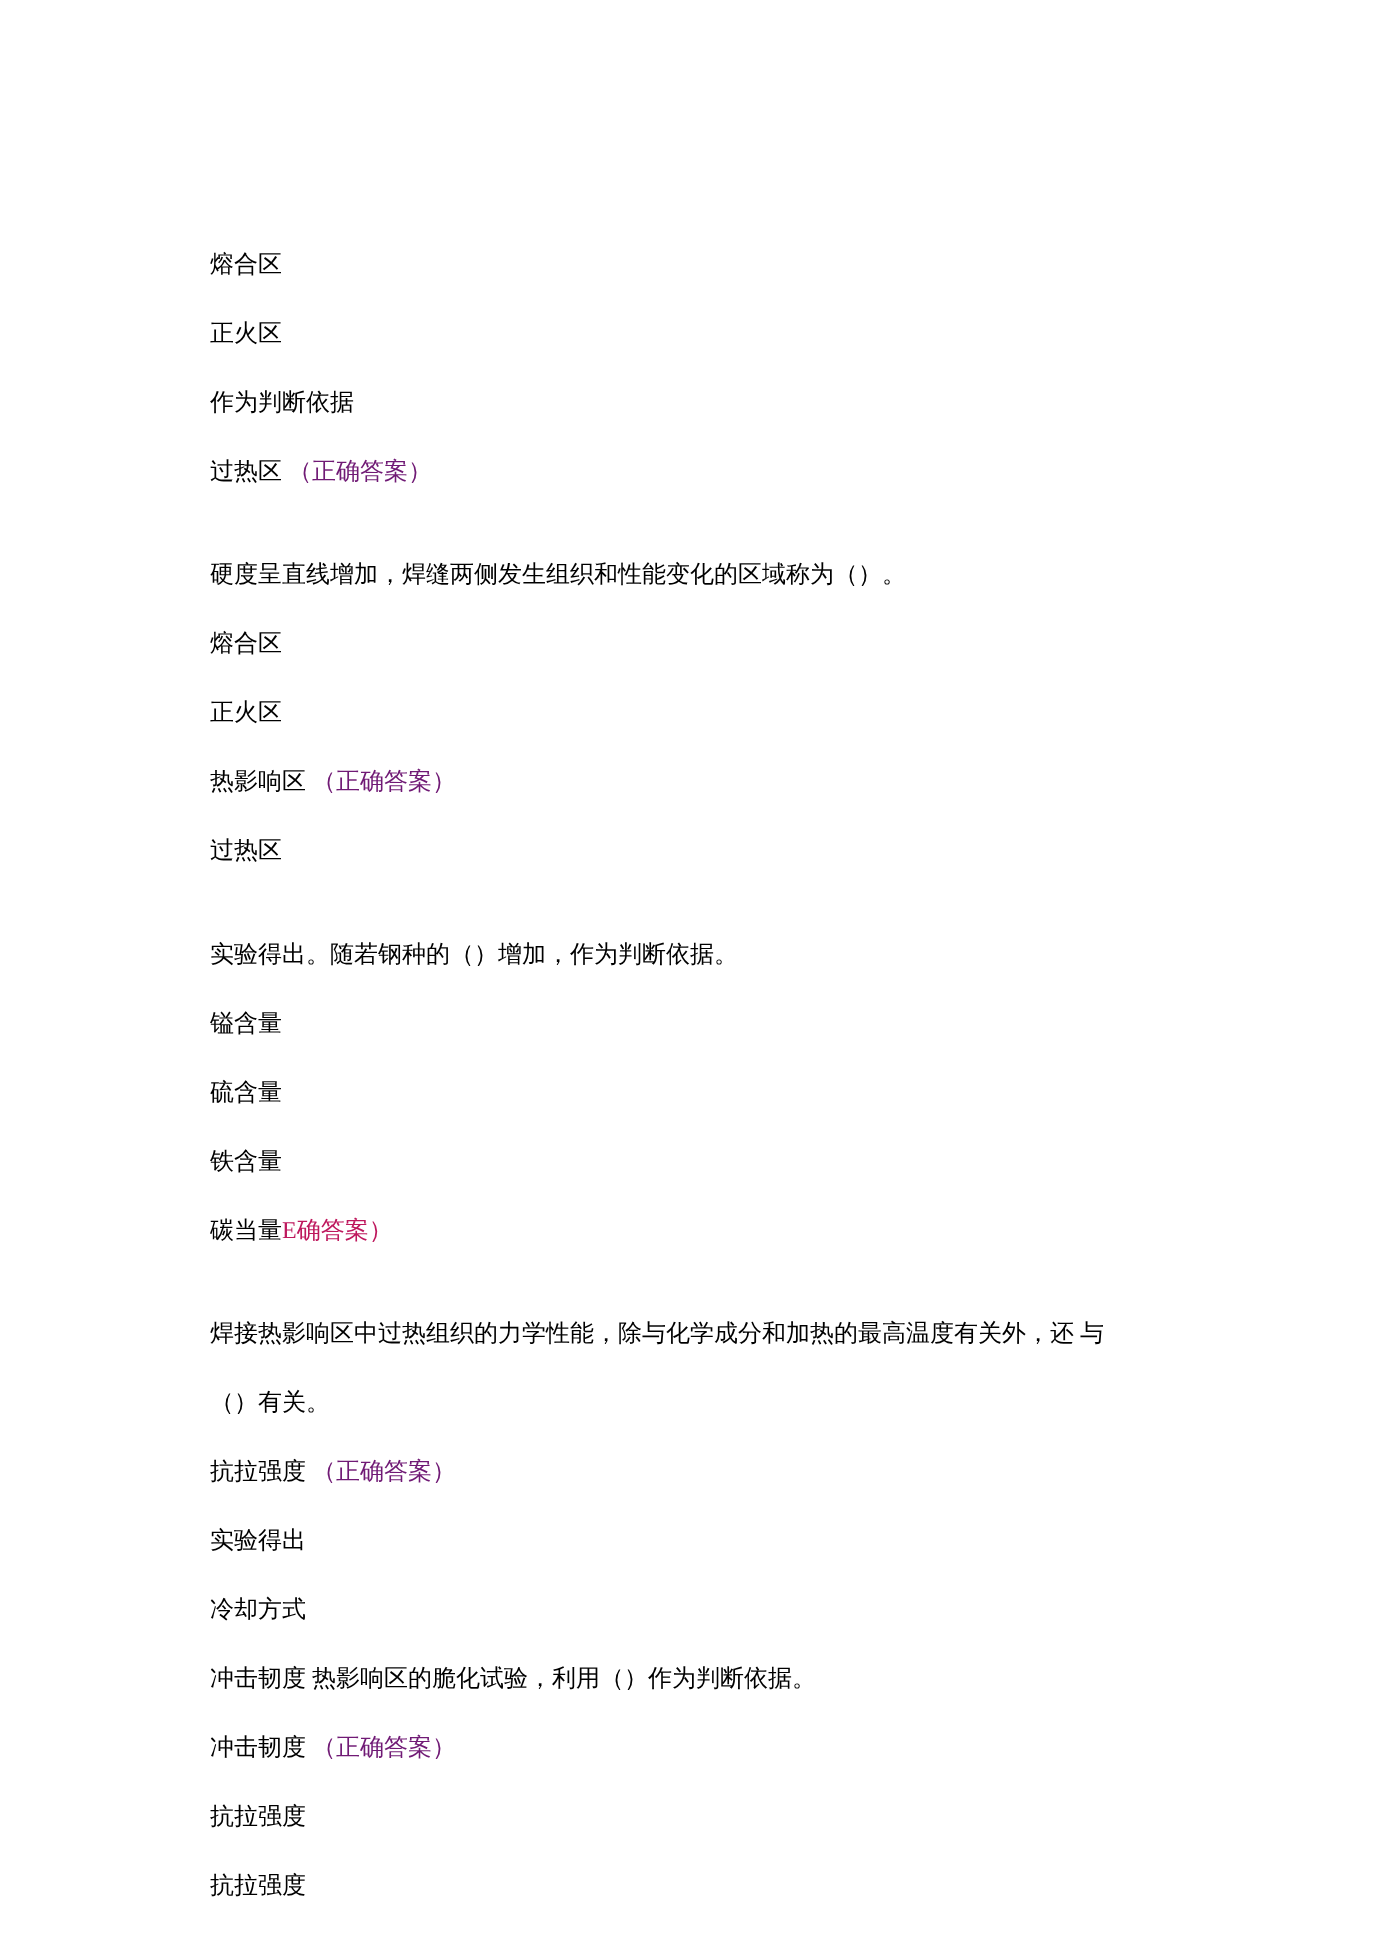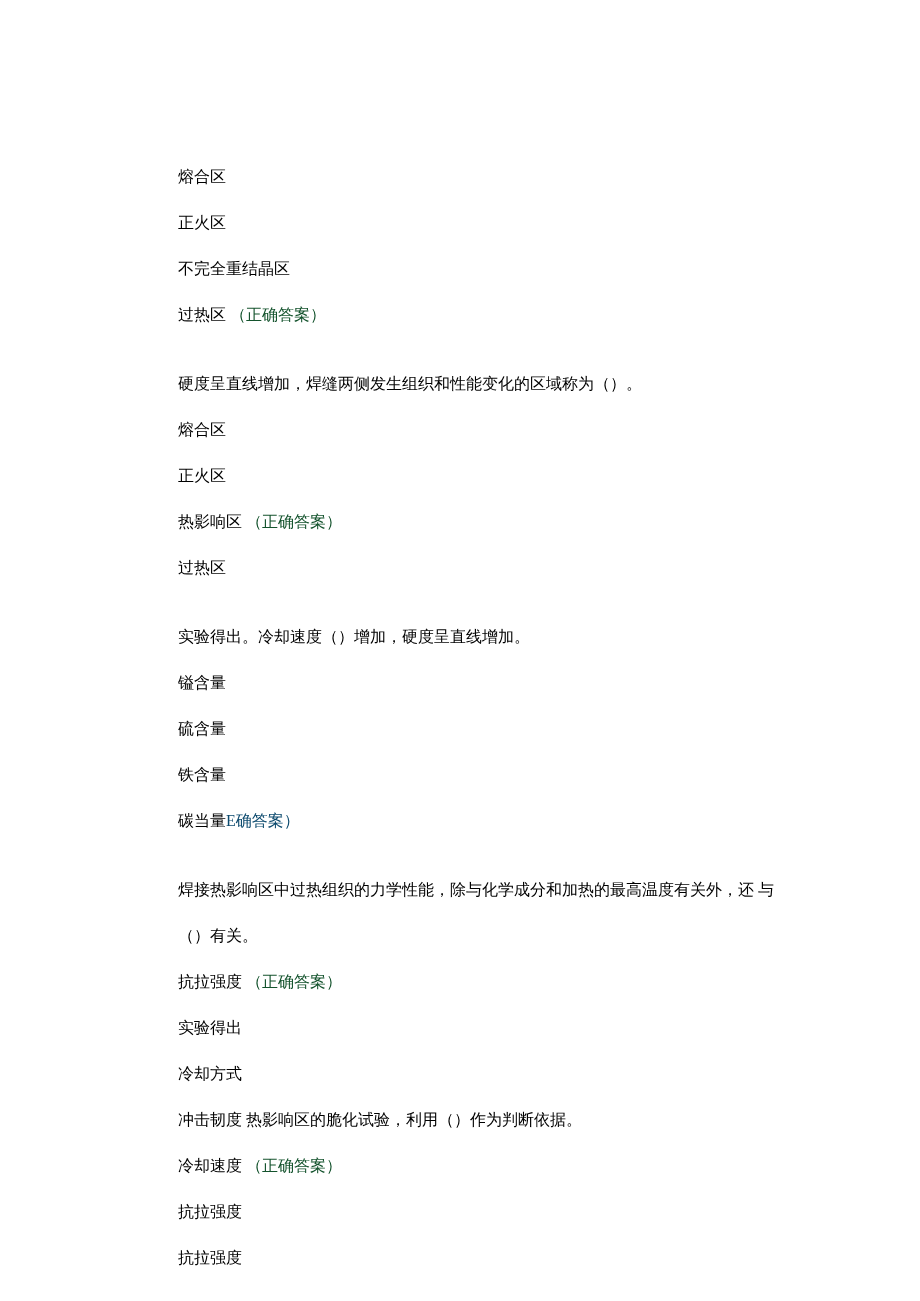--- a/index.html
+++ b/index.html
@@ -11,67 +11,66 @@
       background: #ffffff;
       font-family: "SimSun", "宋体", serif;
       width: 920px;
       padding: 165px 140px 100px 140px;
       font-size: 16px;
       line-height: 1.5;
       color: #000000;
     }
     .line {
       margin-bottom: 22px;
-      margin-left: 38px;
     }
     .question-gap {
       margin-top: 45px;
     }
     .correct {
-      color: #14532d;
+      color: #701a75;
     }
     .mixed {
-      color: #0c4a6e;
+      color: #be185d;
     }
   </style>
 </head>
 <body>
 
 <div class="line">熔合区</div>
 <div class="line">正火区</div>
-<div class="line">不完全重结晶区</div>
+<div class="line">作为判断依据</div>
 <div class="line">
   <span>过热区</span>
   <span class="correct">（正确答案）</span>
 </div>
 
 <div class="line question-gap">硬度呈直线增加，焊缝两侧发生组织和性能变化的区域称为（）。</div>
 <div class="line">熔合区</div>
 <div class="line">正火区</div>
 <div class="line">
   <span>热影响区</span>
   <span class="correct">（正确答案）</span>
 </div>
 <div class="line">过热区</div>
 
-<div class="line question-gap">实验得出。冷却速度（）增加，硬度呈直线增加。</div>
+<div class="line question-gap">实验得出。随若钢种的（）增加，作为判断依据。</div>
 <div class="line">镒含量</div>
 <div class="line">硫含量</div>
 <div class="line">铁含量</div>
 <div class="line">
   <span>碳当量</span><span class="mixed">E确答案）</span>
 </div>
 
 <div class="line question-gap">焊接热影响区中过热组织的力学性能，除与化学成分和加热的最高温度有关外，还 与</div>
 <div class="line">（）有关。</div>
 <div class="line">
   <span>抗拉强度</span>
   <span class="correct">（正确答案）</span>
 </div>
 <div class="line">实验得出</div>
 <div class="line">冷却方式</div>
 <div class="line">冲击韧度 热影响区的脆化试验，利用（）作为判断依据。</div>
 <div class="line">
-  <span>冷却速度</span>
+  <span>冲击韧度</span>
   <span class="correct">（正确答案）</span>
 </div>
 <div class="line">抗拉强度</div>
 <div class="line">抗拉强度</div>
 
 </body></html>

